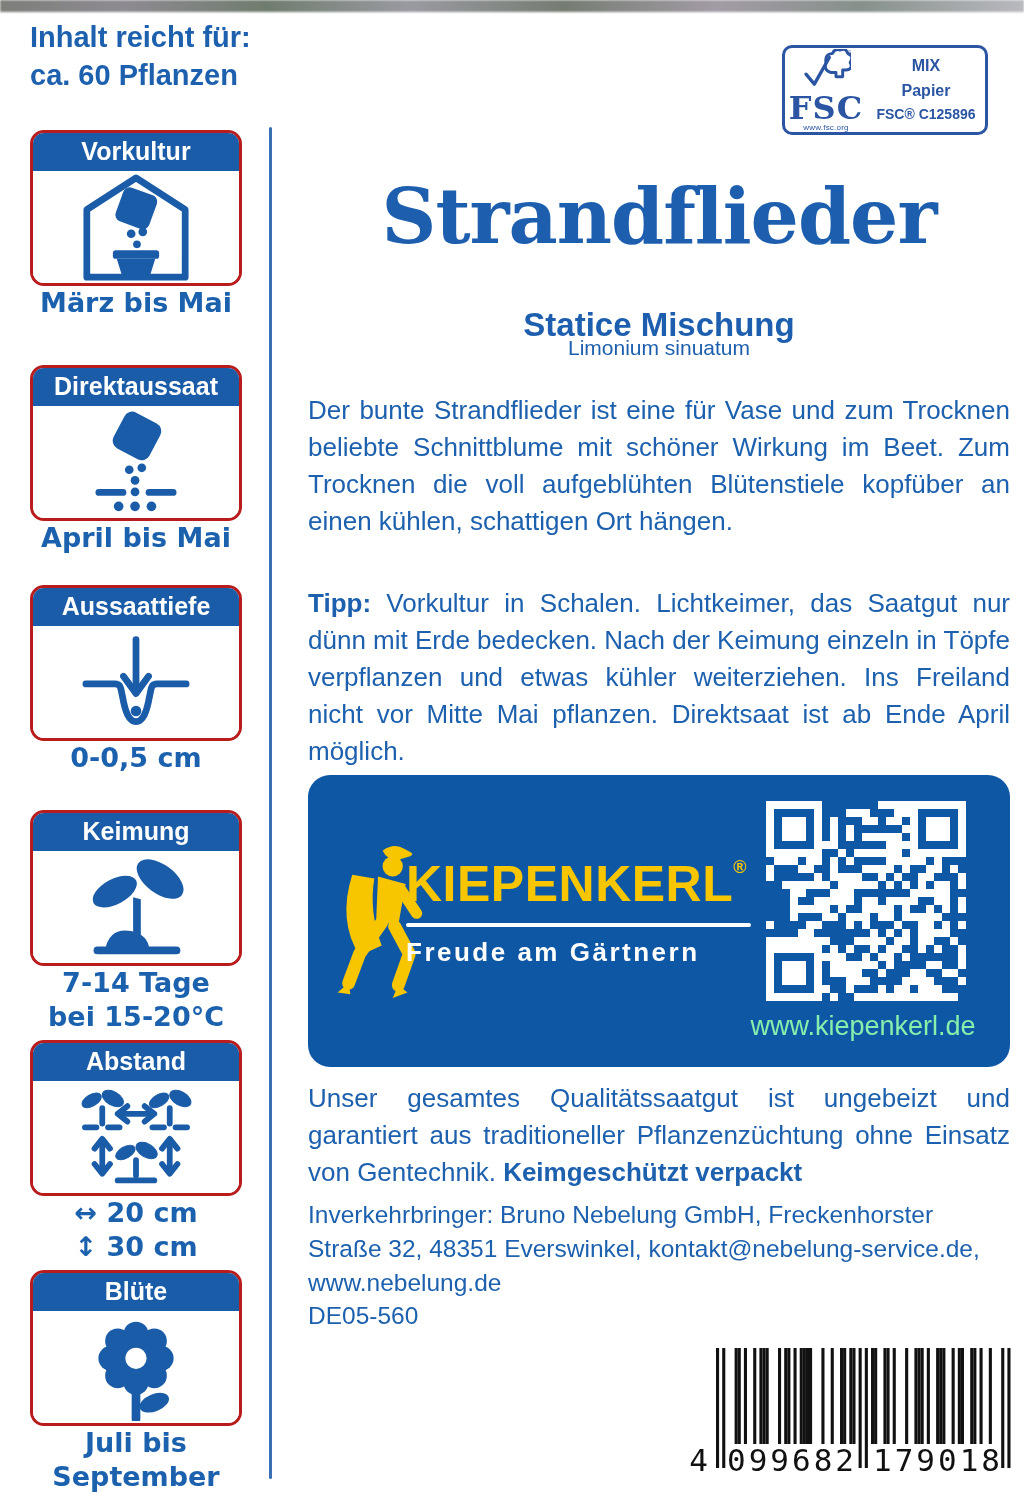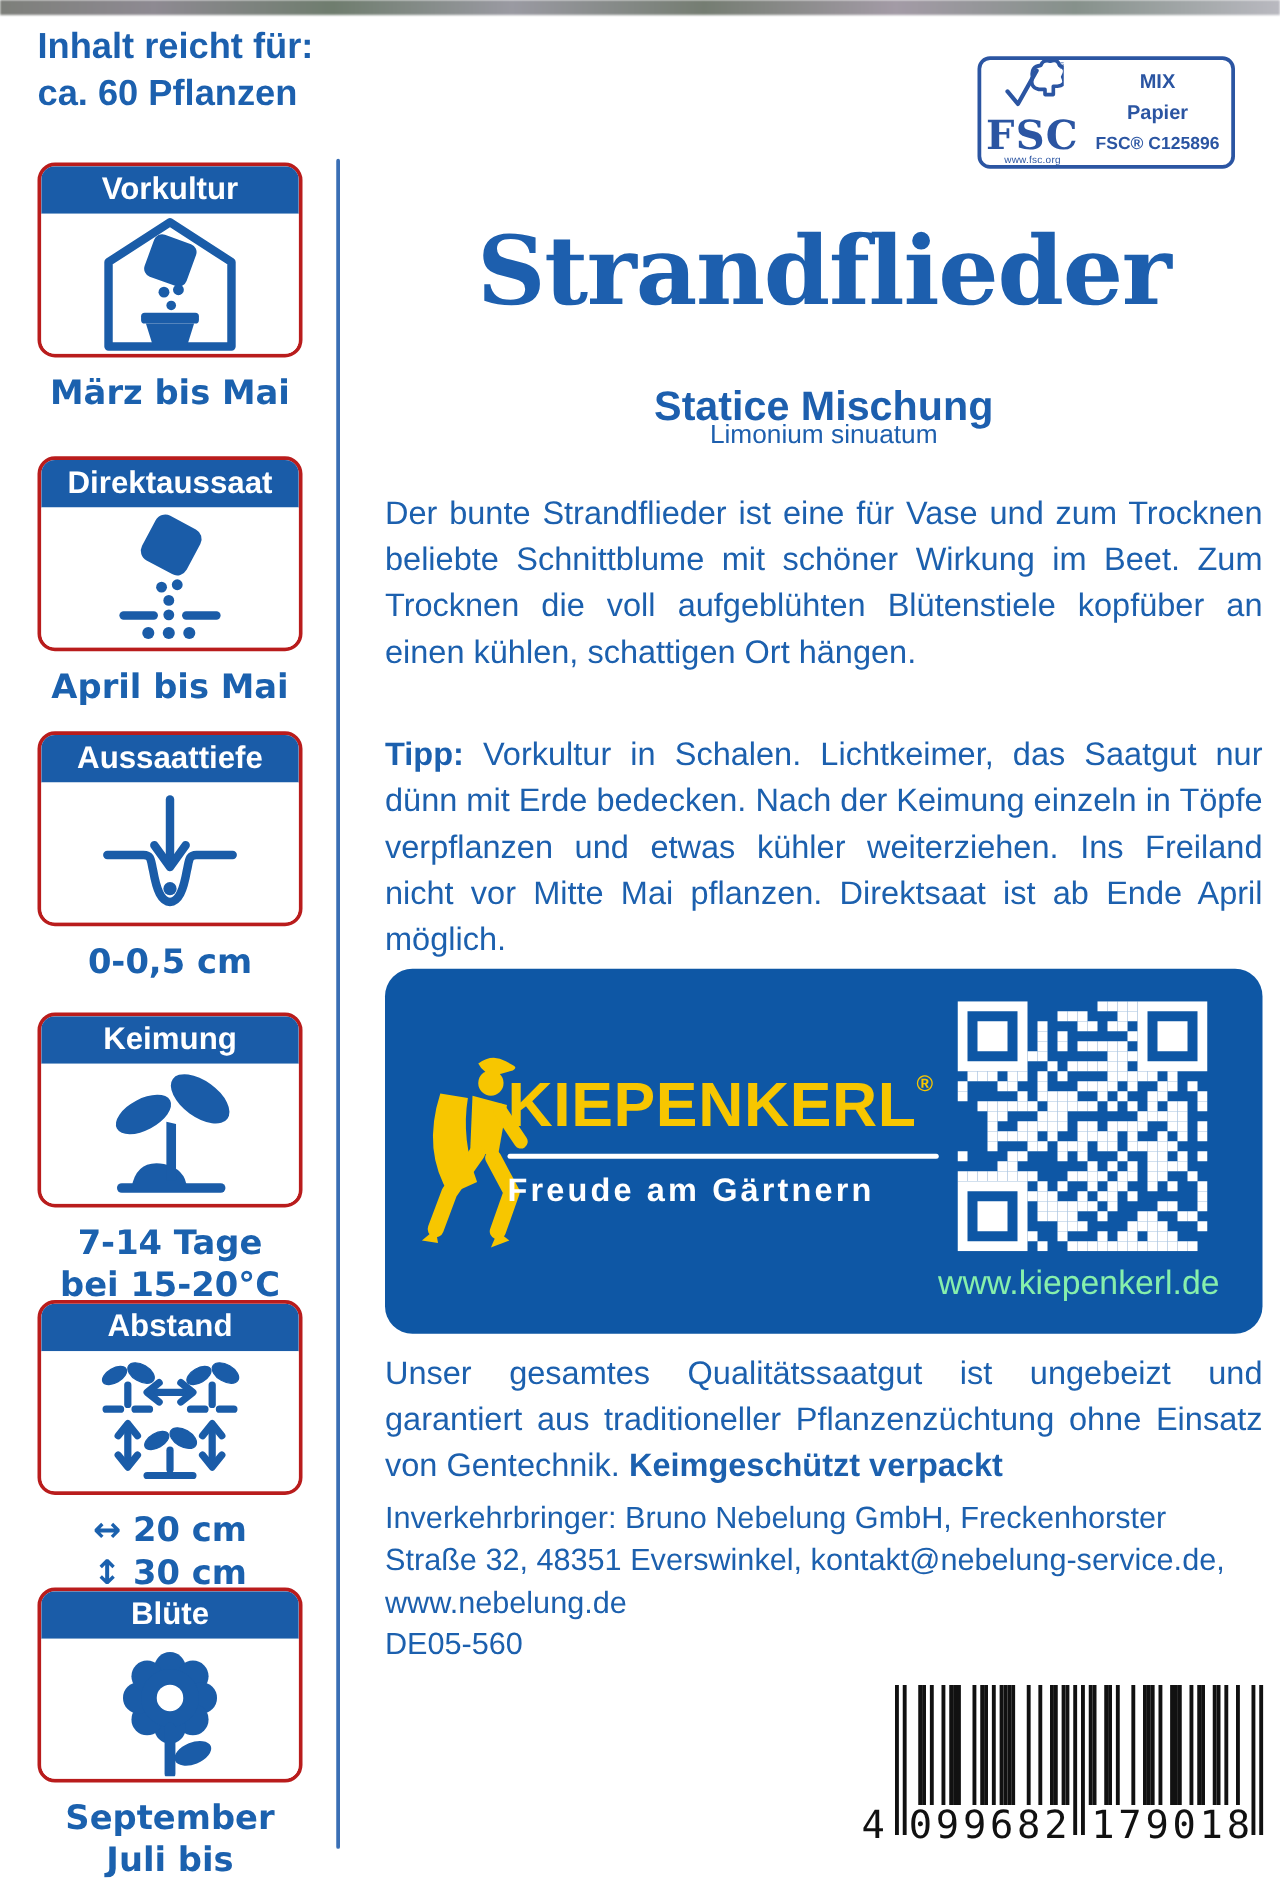--- a/index.html
+++ b/index.html
@@ -18,21 +18,21 @@
   .fsc-acronym{font-family:"DejaVu Serif",serif;font-weight:700;font-size:32px;letter-spacing:1px;margin-top:-2px;}
   .fsc-url{font-size:8px;letter-spacing:.2px;}
   .fsc-right{flex:1;text-align:center;font-weight:700;line-height:1.55;}
   .fsc-right .l1{font-size:16px;} .fsc-right .l2{font-size:16px;} .fsc-right .l3{font-size:14px;}
   
   .divider{position:absolute;left:269px;top:127px;width:3px;height:1352px;background:#3a6fb5;border-radius:2px;}
   .icard-wrap{position:absolute;left:30px;width:212px;text-align:center;}
   .icard{border:3px solid #b91c1c;border-radius:14px;overflow:hidden;background:#fff;}
   .icard-header{background:#1A5CA8;color:#fff;font-weight:700;font-size:25px;padding:4px 0 5px;}
   .icard-body{height:112px;display:flex;align-items:center;justify-content:center;background:#fff;}
-  .icard-caption{margin-top:12px;font-size:27px;font-weight:600;color:#1B61AE;line-height:1.25;
+  .icard-caption{margin-top:0;font-size:27px;font-weight:600;color:#1B61AE;line-height:1.25;
     font-family:"DejaVu Sans","Liberation Sans",sans-serif;}
   
   .main-title{position:absolute;left:308px;top:160px;width:702px;text-align:center;
     font-family:"DejaVu Serif",serif;font-weight:700;font-size:76px;letter-spacing:-1px;color:#1D5FAE;margin-top:12px;}
   .subtitle{position:absolute;left:308px;top:288px;width:702px;text-align:center;font-size:33px;font-weight:700;color:#1D5FAE;margin-top:18px;}
   .botanical{position:absolute;left:308px;top:336px;width:702px;text-align:center;font-size:21px;font-weight:400;color:#1D5FAE;}
   .para{position:absolute;left:308px;width:702px;text-align:justify;font-size:26px;line-height:1.42;color:#1C60AE;}
   .para b{font-weight:700;}
   
   .brand-box{position:absolute;left:308px;top:775px;width:702px;height:292px;background:#0E57A5;border-radius:22px;}
@@ -221,22 +221,22 @@
               <circle cx="41" cy="29" r="13"></circle>
               <circle cx="60" cy="47" r="24"></circle>
           </g>
           <circle cx="60" cy="47" r="11" fill="#fff"></circle>
           <path d="M60,72 L60,110" stroke="#1A5CA8" stroke-width="9" stroke-linecap="round"></path>
           <ellipse cx="79" cy="93" rx="16" ry="9" fill="#1A5CA8" transform="rotate(-22 79 93)"></ellipse>
         </svg>
       </div>
     </div>
     <div class="icard-caption">
+      <div>Juli bis</div>
       <div>September</div>
-      <div>Juli bis</div>
     </div>
   </div>
 
   <div class="main-title">Strandflieder</div>
   <div class="subtitle">Statice Mischung</div>
   <div class="botanical">Limonium sinuatum</div>
 
   <div class="para" style="top:392px">Der bunte Strandflieder ist eine für Vase und zum Trocknen beliebte Schnittblume mit schöner Wirkung im Beet. Zum Trocknen die voll aufgeblühten Blütenstiele kopfüber an einen kühlen, schattigen Ort hängen.</div>
 
   <div class="para" style="top:585px"><b>Tipp:</b><span> Vorkultur in Schalen. Lichtkeimer, das Saatgut nur dünn mit Erde bedecken. Nach der Keimung einzeln in Töpfe verpflanzen und etwas kühler weiterziehen. Ins Freiland nicht vor Mitte Mai pflanzen. Direktsaat ist ab Ende April möglich.</span></div>

